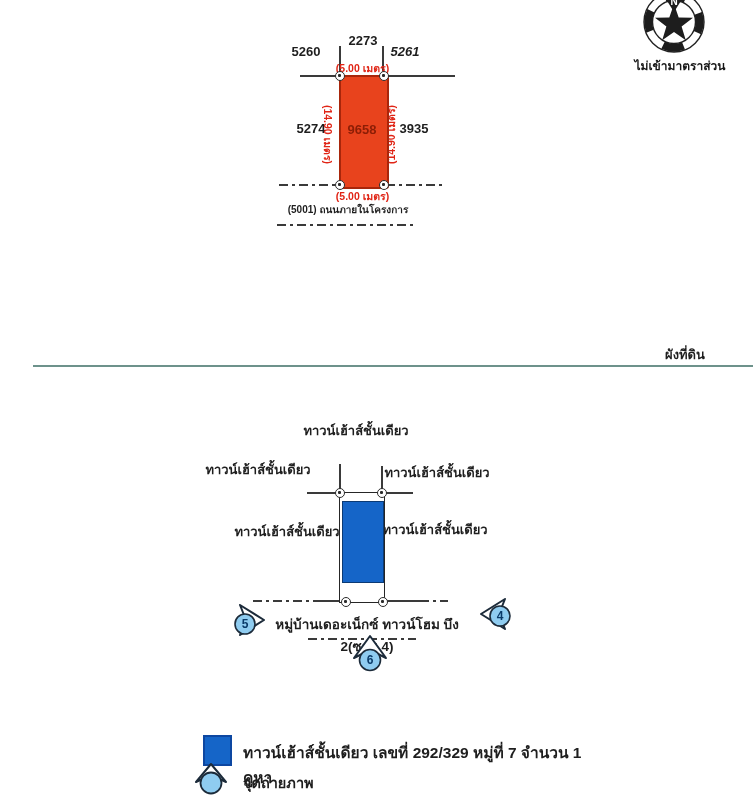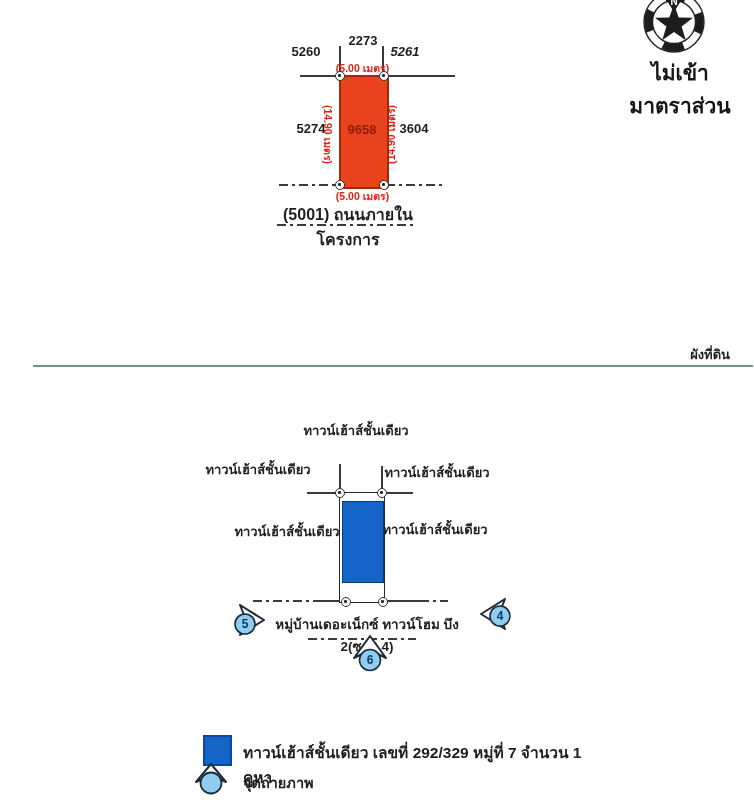--- a/index.html
+++ b/index.html
@@ -17,21 +17,21 @@
   .plot-red{position:absolute;left:339px;top:75px;width:46px;height:110px;background:#e8431d;
     border:2.4px solid #a8260b;border-radius:3px;z-index:2;}
   .dim-rot{position:absolute;width:84px;text-align:center;font-size:10.5px;font-weight:bold;color:#e02415;}
   .plot-outline{position:absolute;left:339px;top:492px;width:44px;height:109px;background:#fff;
     border:1.6px solid #262626;z-index:2;}
   .plot-blue{position:absolute;left:342px;top:501px;width:40px;height:80px;background:#1565c8;
     border:1.8px solid #0b3a74;z-index:3;}
   .divider{position:absolute;left:33px;top:365px;width:720px;height:2px;background:#6d928b;}
   .legend-square{position:absolute;left:203px;top:735px;width:25px;height:27px;background:#1565c8;border:2px solid #0d47a1;}
   .badge-num{font-size:12px;font-weight:bold;fill:#0a3a68;}
-  .note{position:absolute;left:615px;top:56px;width:130px;text-align:center;font-size:21px;font-weight:bold;color:#161616;}
+  .note{position:absolute;left:615px;top:56px;width:130px;text-align:center;font-size:12px;font-weight:bold;color:#161616;}
   svg{display:block;}
 </style>
 </head>
 <body>
 
 <div class="abs" style="left:637px;top:-8px;z-index:1">
   <svg width="74" height="64" viewBox="0 0 74 64">
     <circle cx="37" cy="30" r="30" fill="#ffffff" stroke="#222" stroke-width="1.4"></circle>
     <circle cx="37" cy="30" r="21.5" fill="#ffffff" stroke="#222" stroke-width="1.4"></circle>
     <circle cx="37" cy="30" r="25.7" fill="none" stroke="#1d1d1d" stroke-width="8" stroke-dasharray="21 19.4" stroke-dashoffset="10"></circle>
@@ -42,21 +42,21 @@
 </div>
 
 <div class="note">ไม่เข้ามาตราส่วน</div>
 
 <div>
 
   <div class="lbl" style="left:276px;top:44px;width:60px;">5260</div>
   <div class="lbl" style="left:333px;top:33px;width:60px;">2273</div>
   <div class="lbl" style="left:375px;top:44px;width:60px;font-style:italic;">5261</div>
   <div class="lbl" style="left:281px;top:121px;width:60px;">5274</div>
-  <div class="lbl" style="left:384px;top:121px;width:60px;">3604</div>
+  <div class="lbl" style="left:384px;top:121px;width:60px;">3935</div>
 
   <div class="vline" style="left:339px;top:46px;height:29px;"></div>
   <div class="vline" style="left:382px;top:46px;height:29px;"></div>
   <div class="hline" style="left:300px;top:75px;width:155px;"></div>
 
   <div class="lbl red" style="left:320px;top:60px;width:85px;font-size:10.5px;z-index:4;">(5.00 เมตร)</div>
 
   <div class="plot-red"></div>
   <div class="lbl" style="left:332px;top:122px;width:60px;color:#8c1e06;z-index:4;">9658</div>
 
@@ -64,25 +64,25 @@
   <div class="dim-rot" style="left:349px;top:126px;transform:rotate(-90deg);">(14.90 เมตร)</div>
 
   <div class="marker" style="left:335px;top:71px;"></div>
   <div class="marker" style="left:379px;top:71px;"></div>
   <div class="marker" style="left:335px;top:180px;"></div>
   <div class="marker" style="left:379px;top:180px;"></div>
 
   <div class="dashdot" style="left:279px;top:184px;width:58px;"></div>
   <div class="dashdot" style="left:386px;top:184px;width:58px;"></div>
   <div class="lbl red" style="left:320px;top:188px;width:85px;font-size:10.5px;">(5.00 เมตร)</div>
-  <div class="lbl" style="left:263px;top:202px;width:170px;font-size:16px;">(5001) ถนนภายในโครงการ</div>
+  <div class="lbl" style="left:263px;top:202px;width:170px;font-size:10px;">(5001) ถนนภายในโครงการ</div>
   <div class="dashdot" style="left:277px;top:224px;width:140px;"></div>
 </div>
 
-<div class="lbl" style="left:640px;top:344px;width:90px;text-align:right;">ผังที่ดิน</div>
+<div class="lbl" style="left:640px;top:344px;width:90px;text-align:center;">ผังที่ดิน</div>
 <div class="divider"></div>
 
 <div>
   <div class="lbl" style="left:296px;top:420px;width:120px;">ทาวน์เฮ้าส์ชั้นเดียว</div>
   <div class="lbl" style="left:198px;top:459px;width:120px;">ทาวน์เฮ้าส์ชั้นเดียว</div>
   <div class="lbl" style="left:377px;top:462px;width:120px;">ทาวน์เฮ้าส์ชั้นเดียว</div>
 
   <div class="vline" style="left:339px;top:464px;height:28px;"></div>
   <div class="vline" style="left:381px;top:466px;height:26px;"></div>
   <div class="hline" style="left:307px;top:492px;width:106px;"></div>

